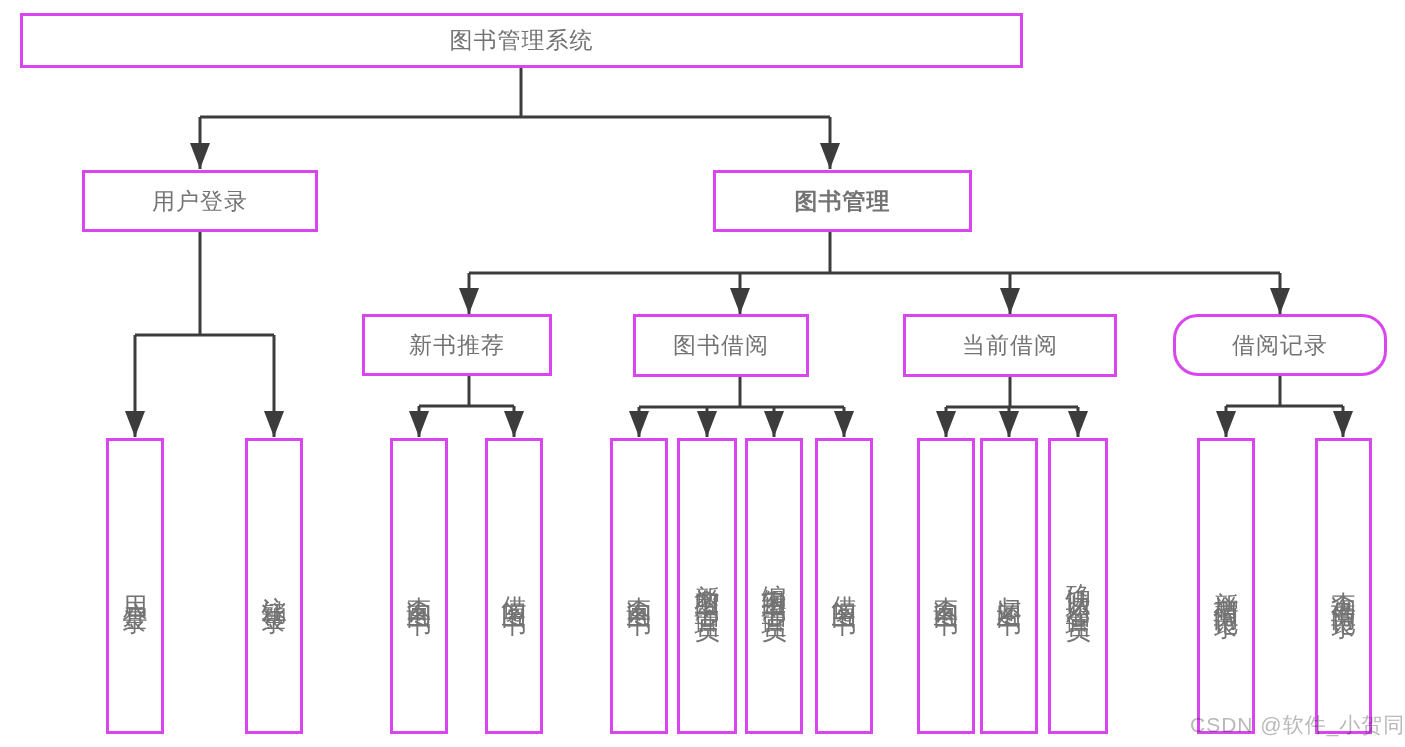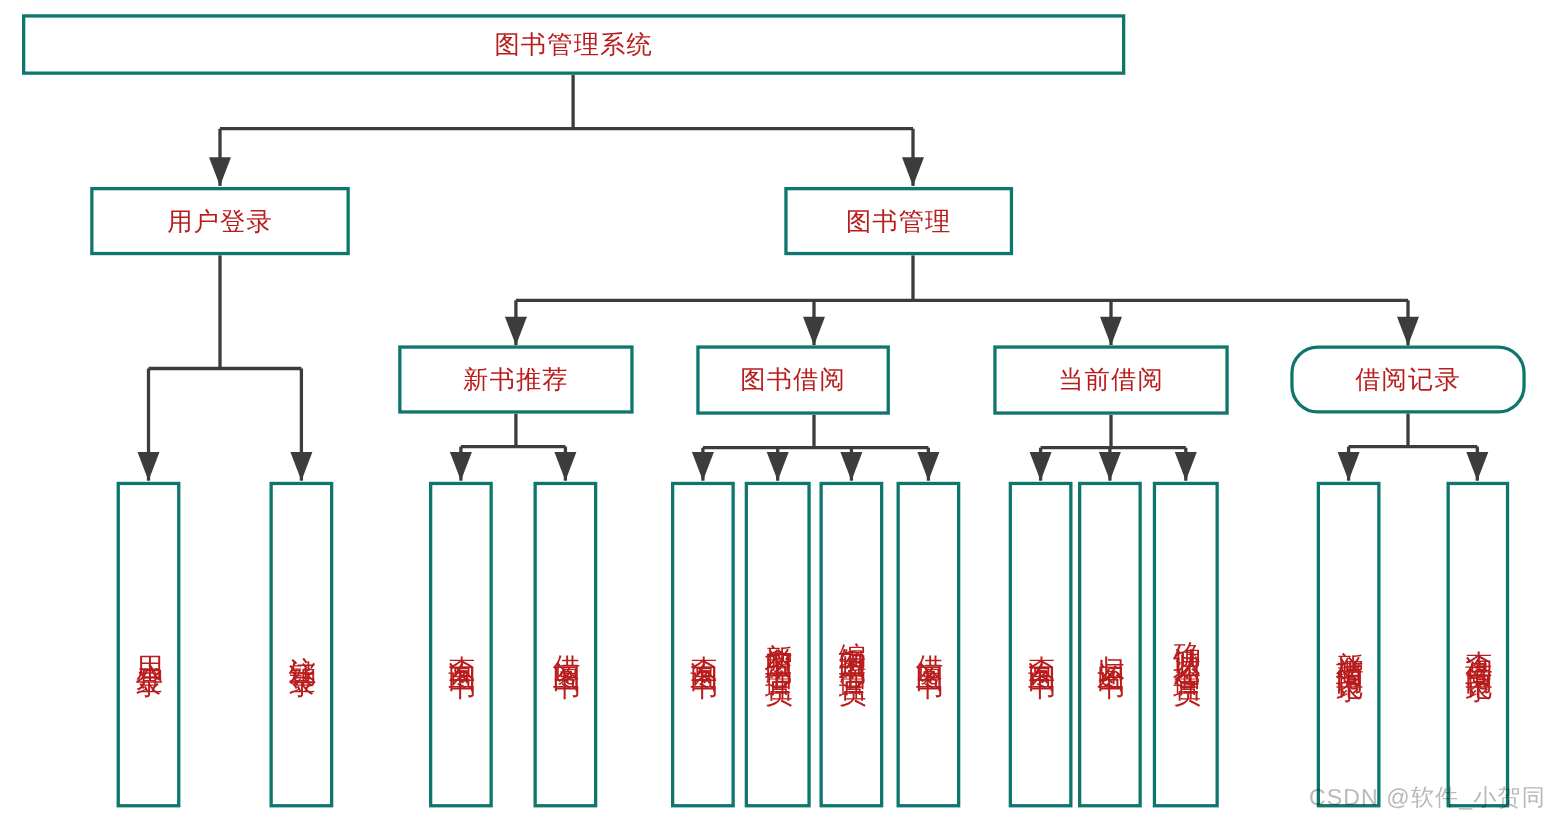--- a/index.html
+++ b/index.html
@@ -8,23 +8,23 @@
     width:1405px; height:747px;
     background:#ffffff;
     font-family:"Liberation Sans", sans-serif;
     overflow:hidden;
   }
   svg.connectors { position:absolute; left:0; top:0; width:1405px; height:747px; }
   .node {
     position:absolute;
     box-sizing:border-box;
     background:#ffffff;
-    border:3px solid #0f766e;
+    border:3px solid #d946ef;
     display:flex; align-items:center; justify-content:center;
-    color:#b91c1c;
+    color:#737373;
     text-align:center;
     white-space:nowrap;
   }
   .node.h { font-size:23px; letter-spacing:1px; }
   .node.v {
     writing-mode:vertical-rl;
     text-orientation:mixed;
     font-size:25px;
     letter-spacing:5px;
     line-height:1;
@@ -90,23 +90,23 @@
       <path d="M1280 376 V406"></path>
       <path d="M1226 406 H1343"></path>
       <path d="M1226 406 V437" marker-end="url(#arrow)"></path>
       <path d="M1343 406 V437" marker-end="url(#arrow)"></path>
     </g>
   </svg>
 
   <div class="node h" style="left:20px; top:13px; width:1003px; height:55px;">图书管理系统</div>
 
   <div class="node h" style="left:82px; top:170px; width:236px; height:62px;">用户登录</div>
-  <div class="node h" style="left:713px; top:170px; width:208px; height:62px;">图书管理</div>
+  <div class="node h" style="left:713px; top:170px; width:259px; height:62px;font-weight:bold;">图书管理</div>
 
-  <div class="node h" style="left:362px; top:314px; width:214px; height:62px;">新书推荐</div>
+  <div class="node h" style="left:362px; top:314px; width:190px; height:62px;">新书推荐</div>
   <div class="node h" style="left:633px; top:314px; width:176px; height:63px;">图书借阅</div>
   <div class="node h" style="left:903px; top:314px; width:214px; height:63px;">当前借阅</div>
   <div class="node h" style="left:1173px; top:314px; width:214px; height:62px;border-radius:25px;">借阅记录</div>
 
   <div class="node v" style="left:106px; top:438px; width:58px; height:296px;">用户登录</div>
   <div class="node v" style="left:245px; top:438px; width:58px; height:296px;">注销登录</div>
 
   <div class="node v" style="left:390px; top:438px; width:58px; height:296px;">查询图书</div>
   <div class="node v" style="left:485px; top:438px; width:58px; height:296px;">借阅图书</div>
 

